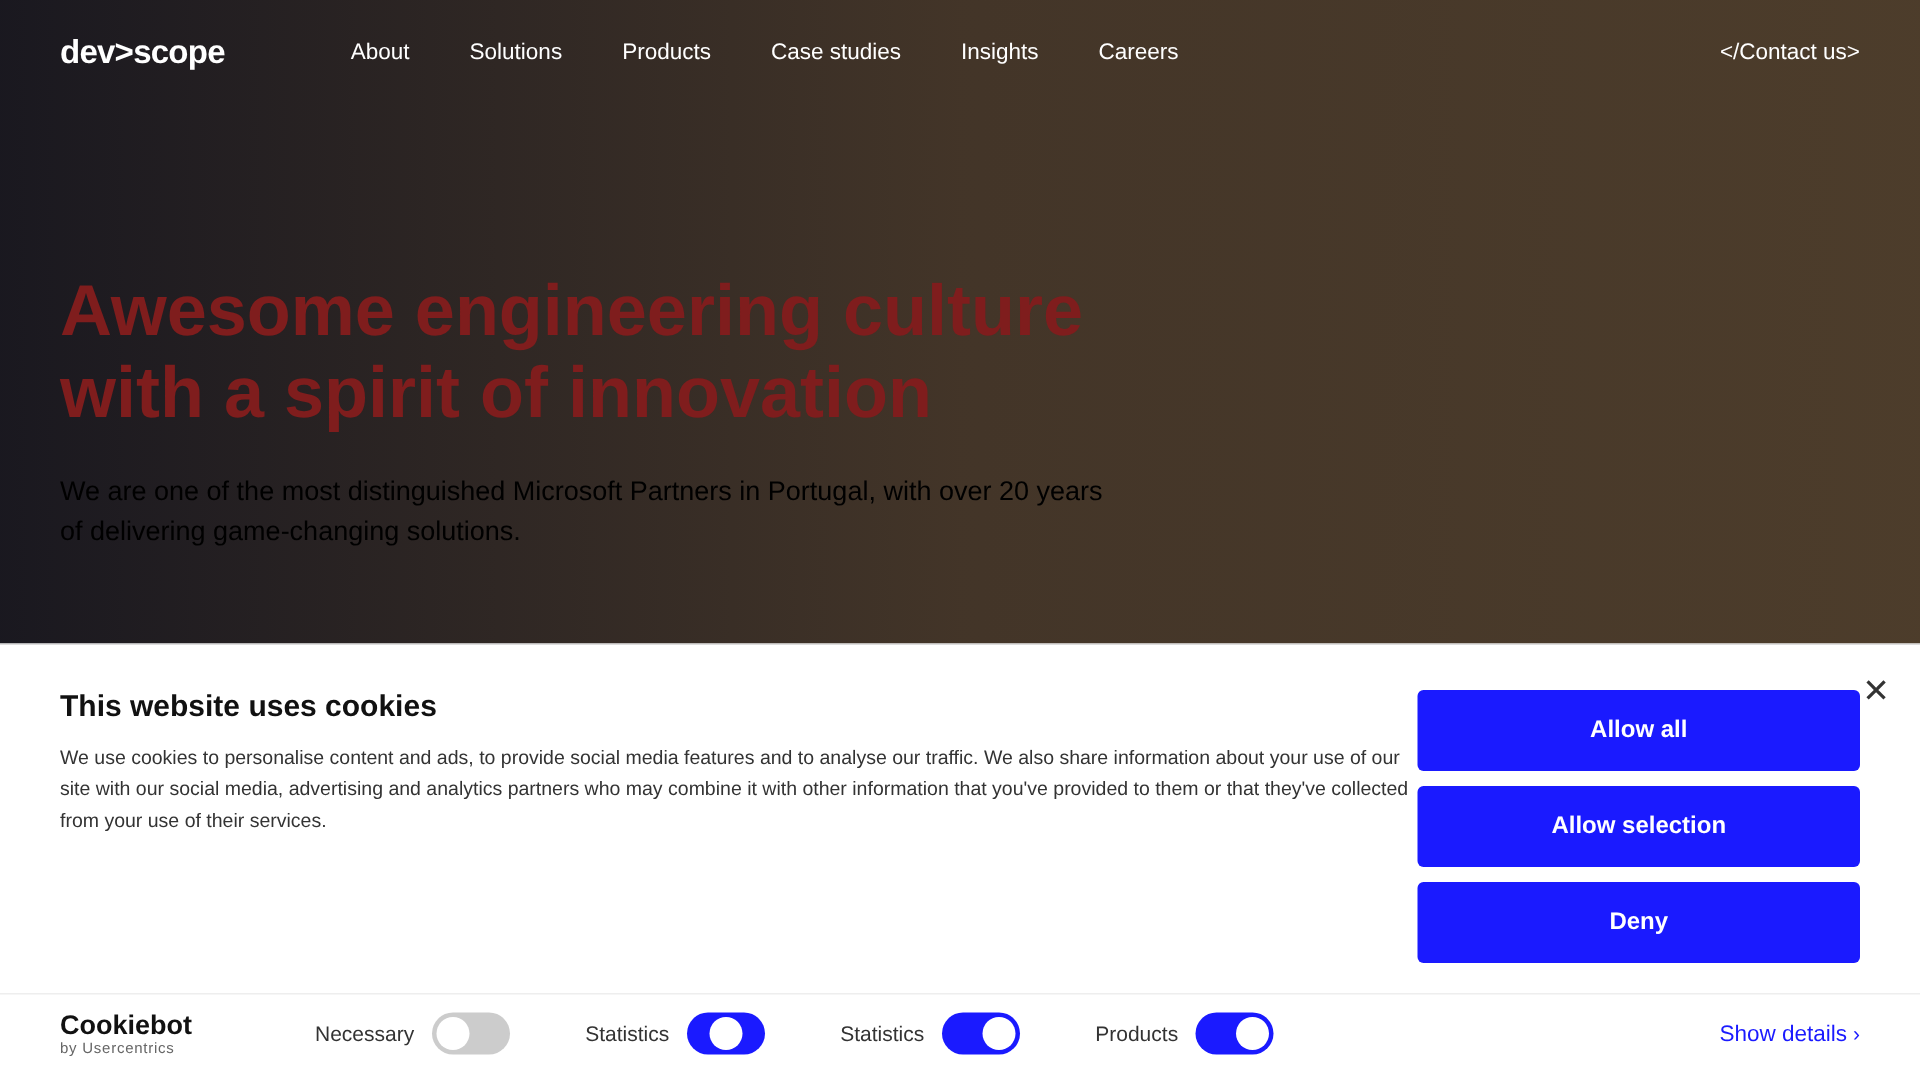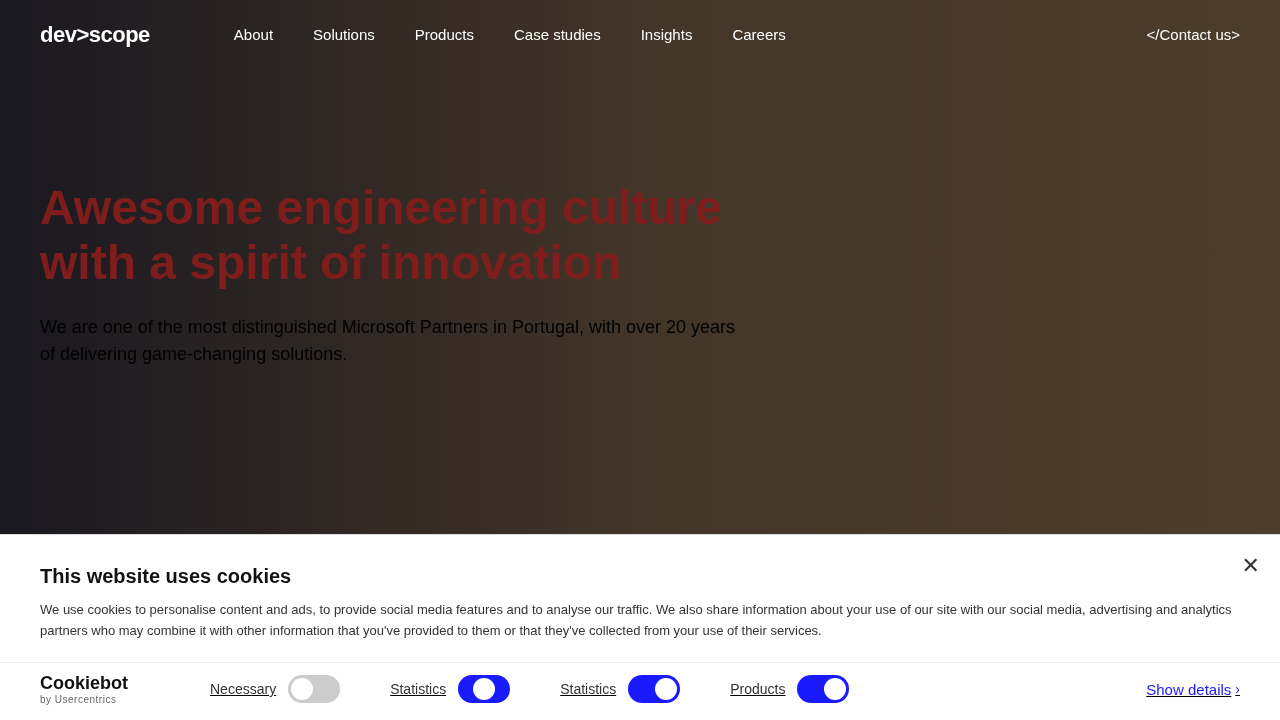--- a/index.html
+++ b/index.html
@@ -181,21 +181,20 @@
       font-size: 10px;
       color: #666;
       letter-spacing: 0.5px;
     }
 
     .cookie-consent-items {
       display: flex;
       align-items: center;
       gap: 50px;
       flex: 1;
-      text-decoration: underline;
     }
 
     .consent-item {
       display: flex;
       align-items: center;
       gap: 12px;
     }
 
     .consent-label {
       font-size: 14px;
@@ -288,20 +287,25 @@
 </div>
 
 <div class="cookie-overlay">
   <button class="cookie-close">✕</button>
 
   <div class="cookie-main">
     <div class="cookie-text">
       <div class="cookie-title">This website uses cookies</div>
       <div class="cookie-body">We use cookies to personalise content and ads, to provide social media features and to analyse our traffic. We also share information about your use of our site with our social media, advertising and analytics partners who may combine it with other information that you've provided to them or that they've collected from your use of their services.</div>
     </div>
+    <div class="cookie-buttons">
+      <button class="btn-cookie">Allow all</button>
+      <button class="btn-cookie">Allow selection</button>
+      <button class="btn-cookie">Deny</button>
+    </div>
   </div>
 
   <div class="cookie-footer">
     <div class="cookiebot-logo">
       <span class="cookiebot-name">Cookiebot</span>
       <span class="cookiebot-sub">by Usercentrics</span>
     </div>
 
     <div class="cookie-consent-items">
 

